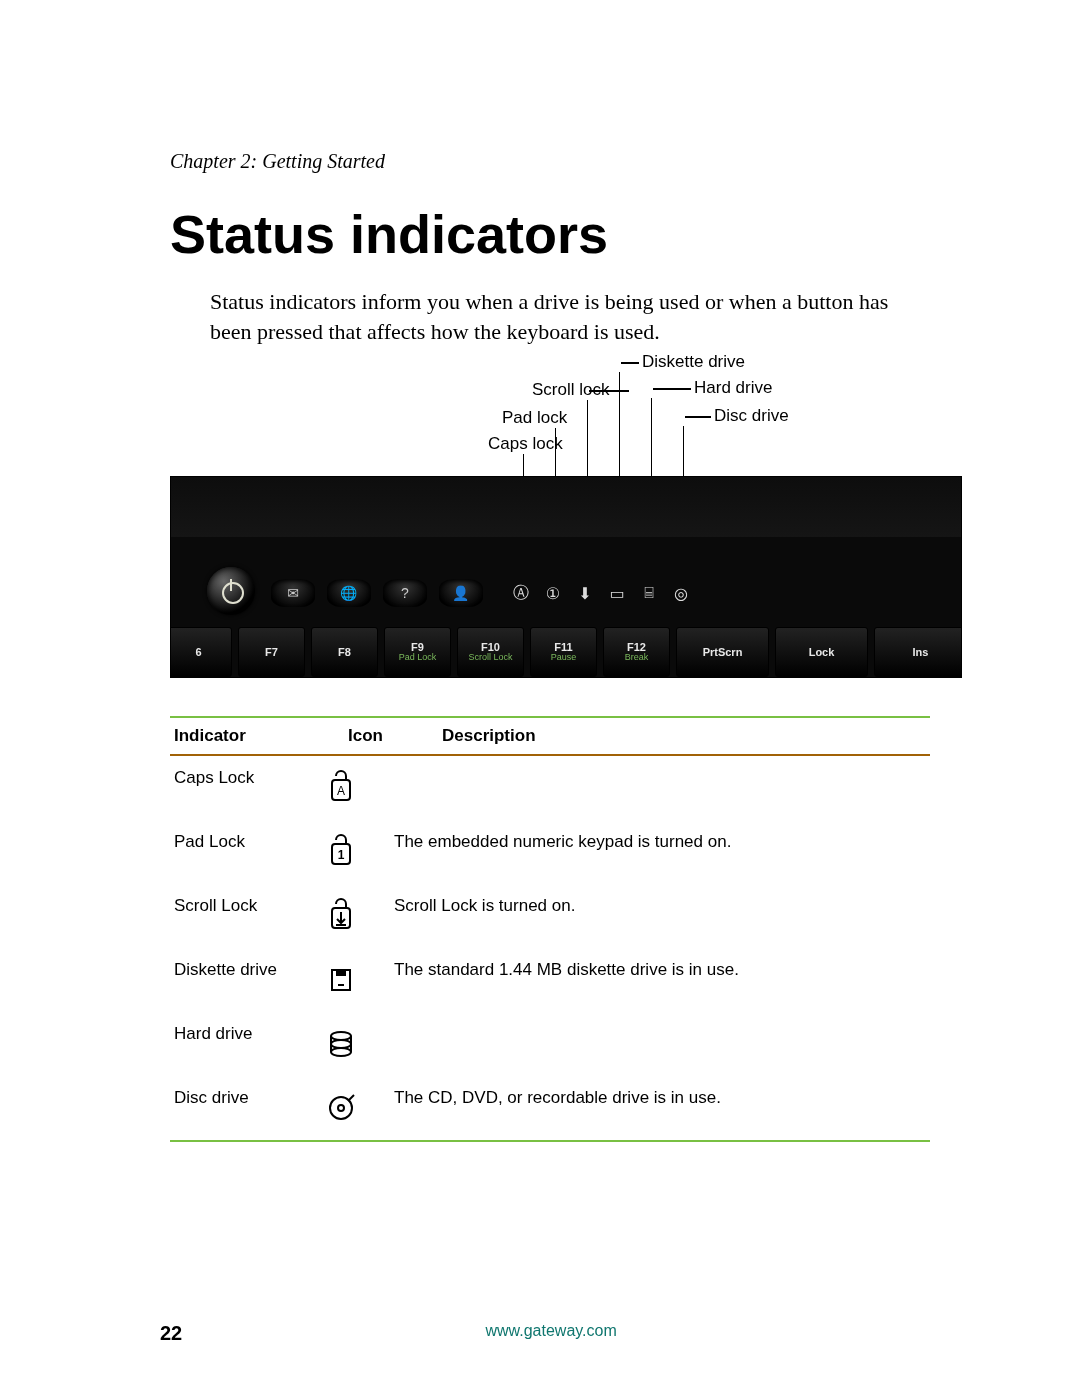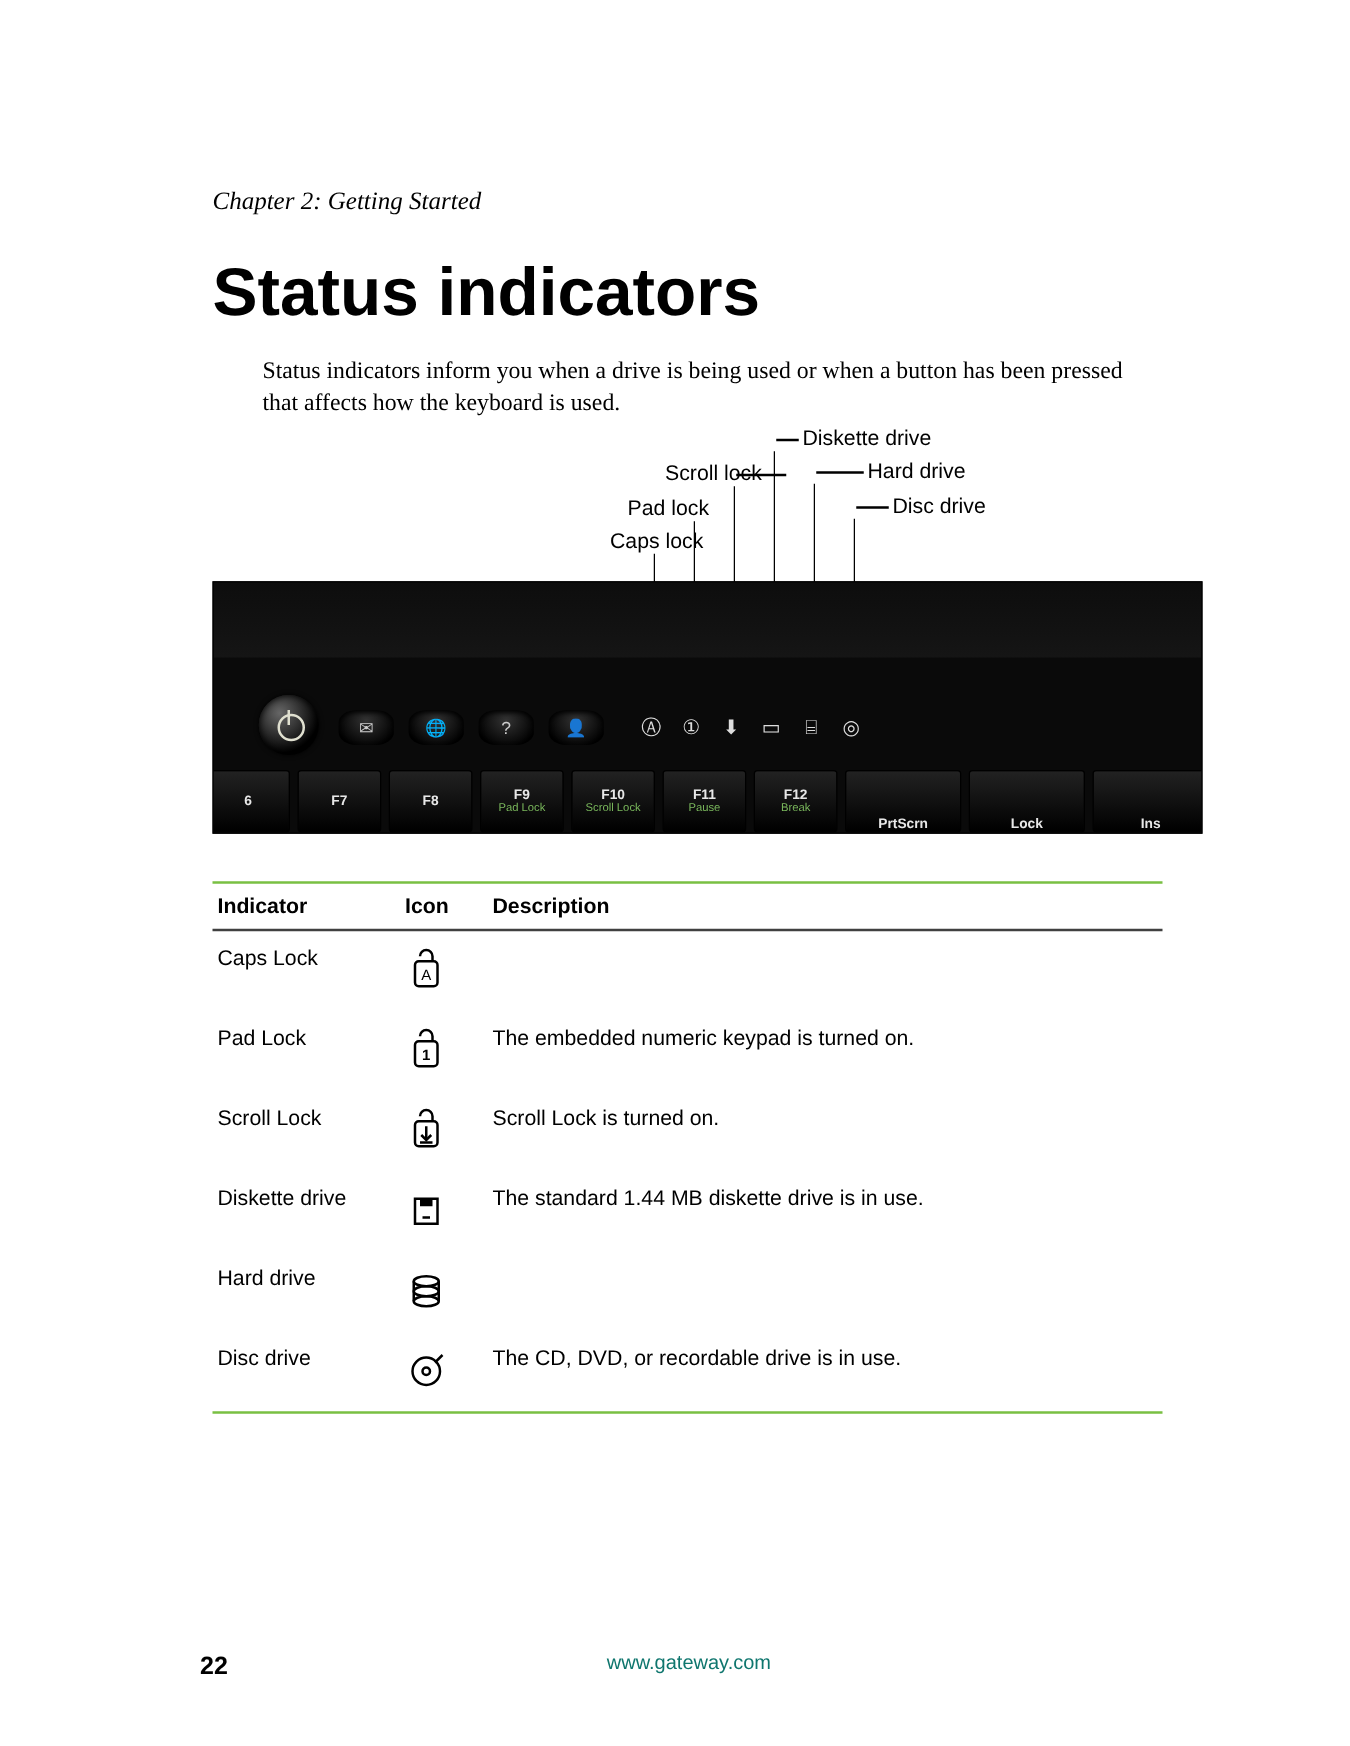--- a/index.html
+++ b/index.html
@@ -24,21 +24,21 @@
     font-family: Georgia, 'Times New Roman', serif;
     margin-bottom: 30px;
   }
   .title {
     font-size: 54px;
     font-weight: bold;
     margin: 0 0 18px 0;
   }
   .intro {
     font-family: Georgia, 'Times New Roman', serif;
-    font-size: 19px;
+    font-size: 22px;
     line-height: 1.35;
     margin-left: 40px;
     margin-bottom: 10px;
     max-width: 720px;
   }
 
   
   .diagram {
     position: relative;
     height: 340px;
@@ -135,21 +135,21 @@
     color: #e8e8e8;
     font-size: 11px;
     font-weight: bold;
     display: flex;
     flex-direction: column;
     align-items: center;
     justify-content: center;
     line-height: 1.1;
   }
   .key .sub { color:#7ab85c; font-size:9px; font-weight:normal;}
-  .key-wide { flex: 1.4; justify-content: flex-end; }
+  .key-wide { flex: 1.4; }
 
   .callout-line {
     position: absolute;
     width: 1px;
     background: #000;
   }
   .callout-text {
     position: absolute;
     font-size: 17px;
     white-space: nowrap;
@@ -160,21 +160,22 @@
     margin-top: 20px;
     border-top: 2px solid #79c043;
     border-bottom: 2px solid #79c043;
     width: 760px;
   }
   .tbl-head {
     display: flex;
     font-weight: bold;
     font-size: 17px;
     padding: 8px 0;
-    border-bottom: 2px solid #404040;
+    border-bottom: 2px solid #a16207;
+    gap: 24px;
   }
   .col-ind { width: 150px; padding-left: 4px;}
   .col-icon { width: 70px; text-align: left;}
   .col-desc { flex: 1; }
   .tbl-row {
     display: flex;
     align-items: flex-start;
     padding: 12px 0;
     font-size: 17px;
   }

